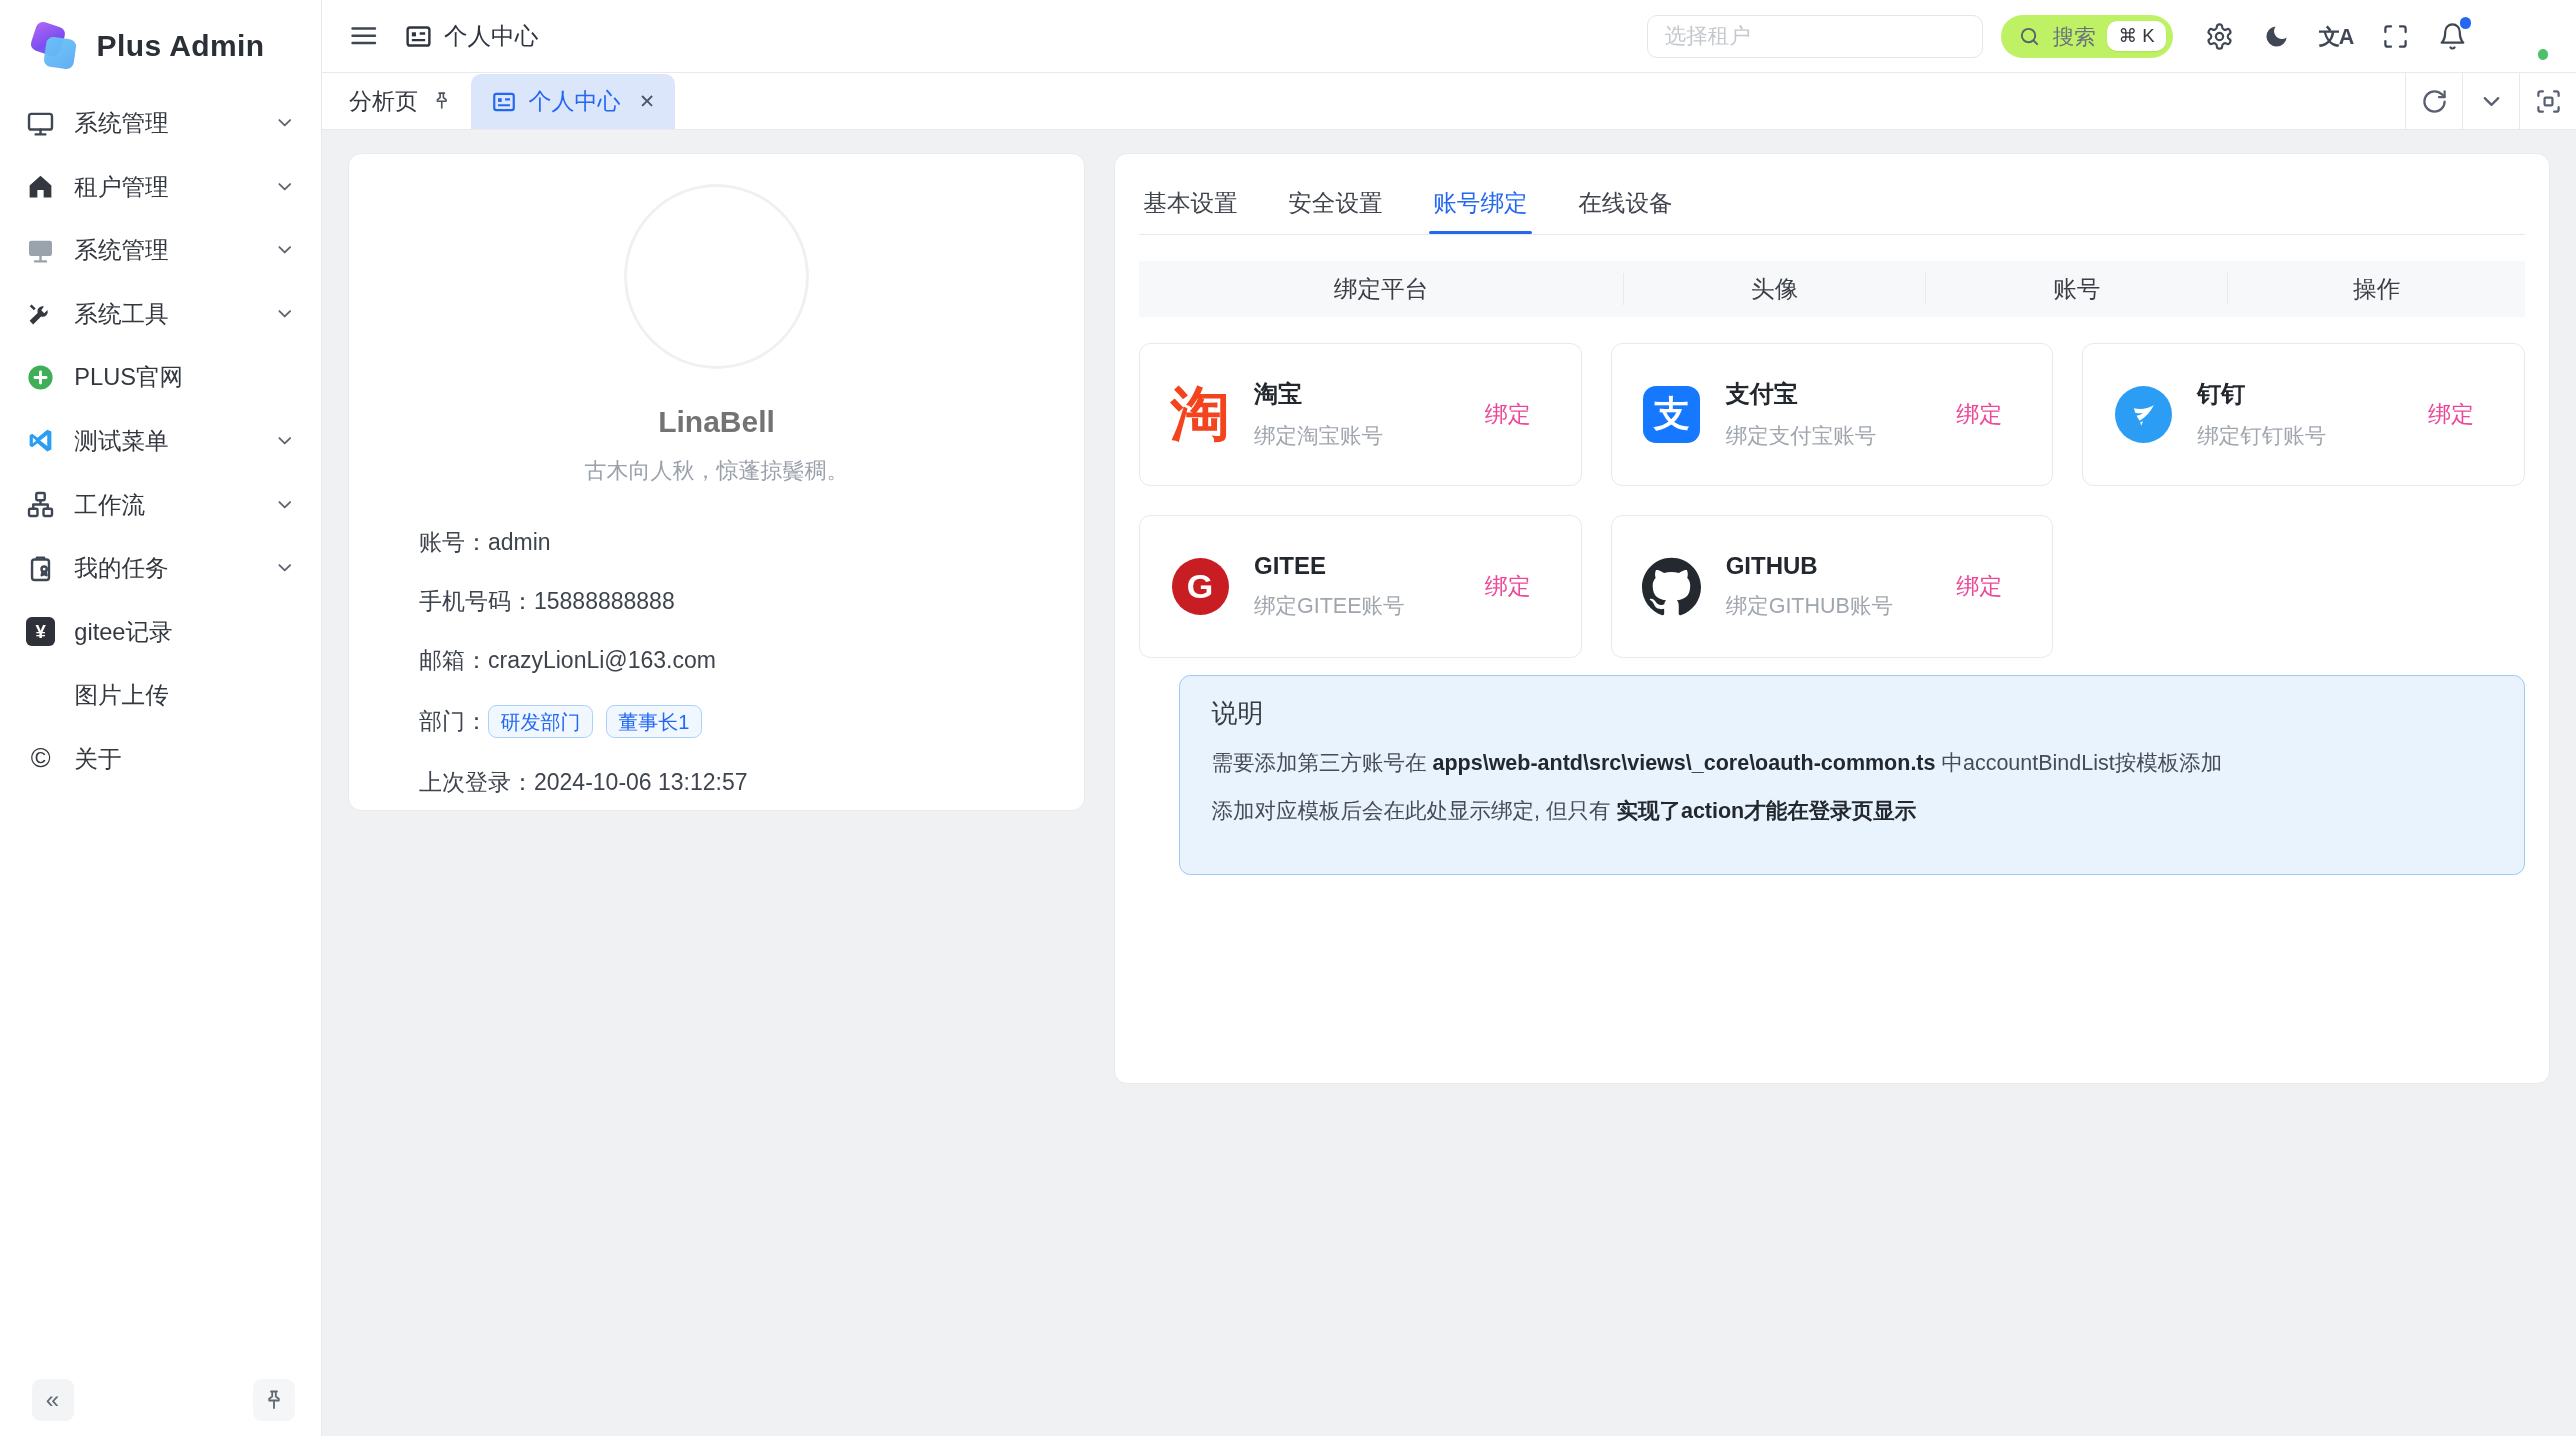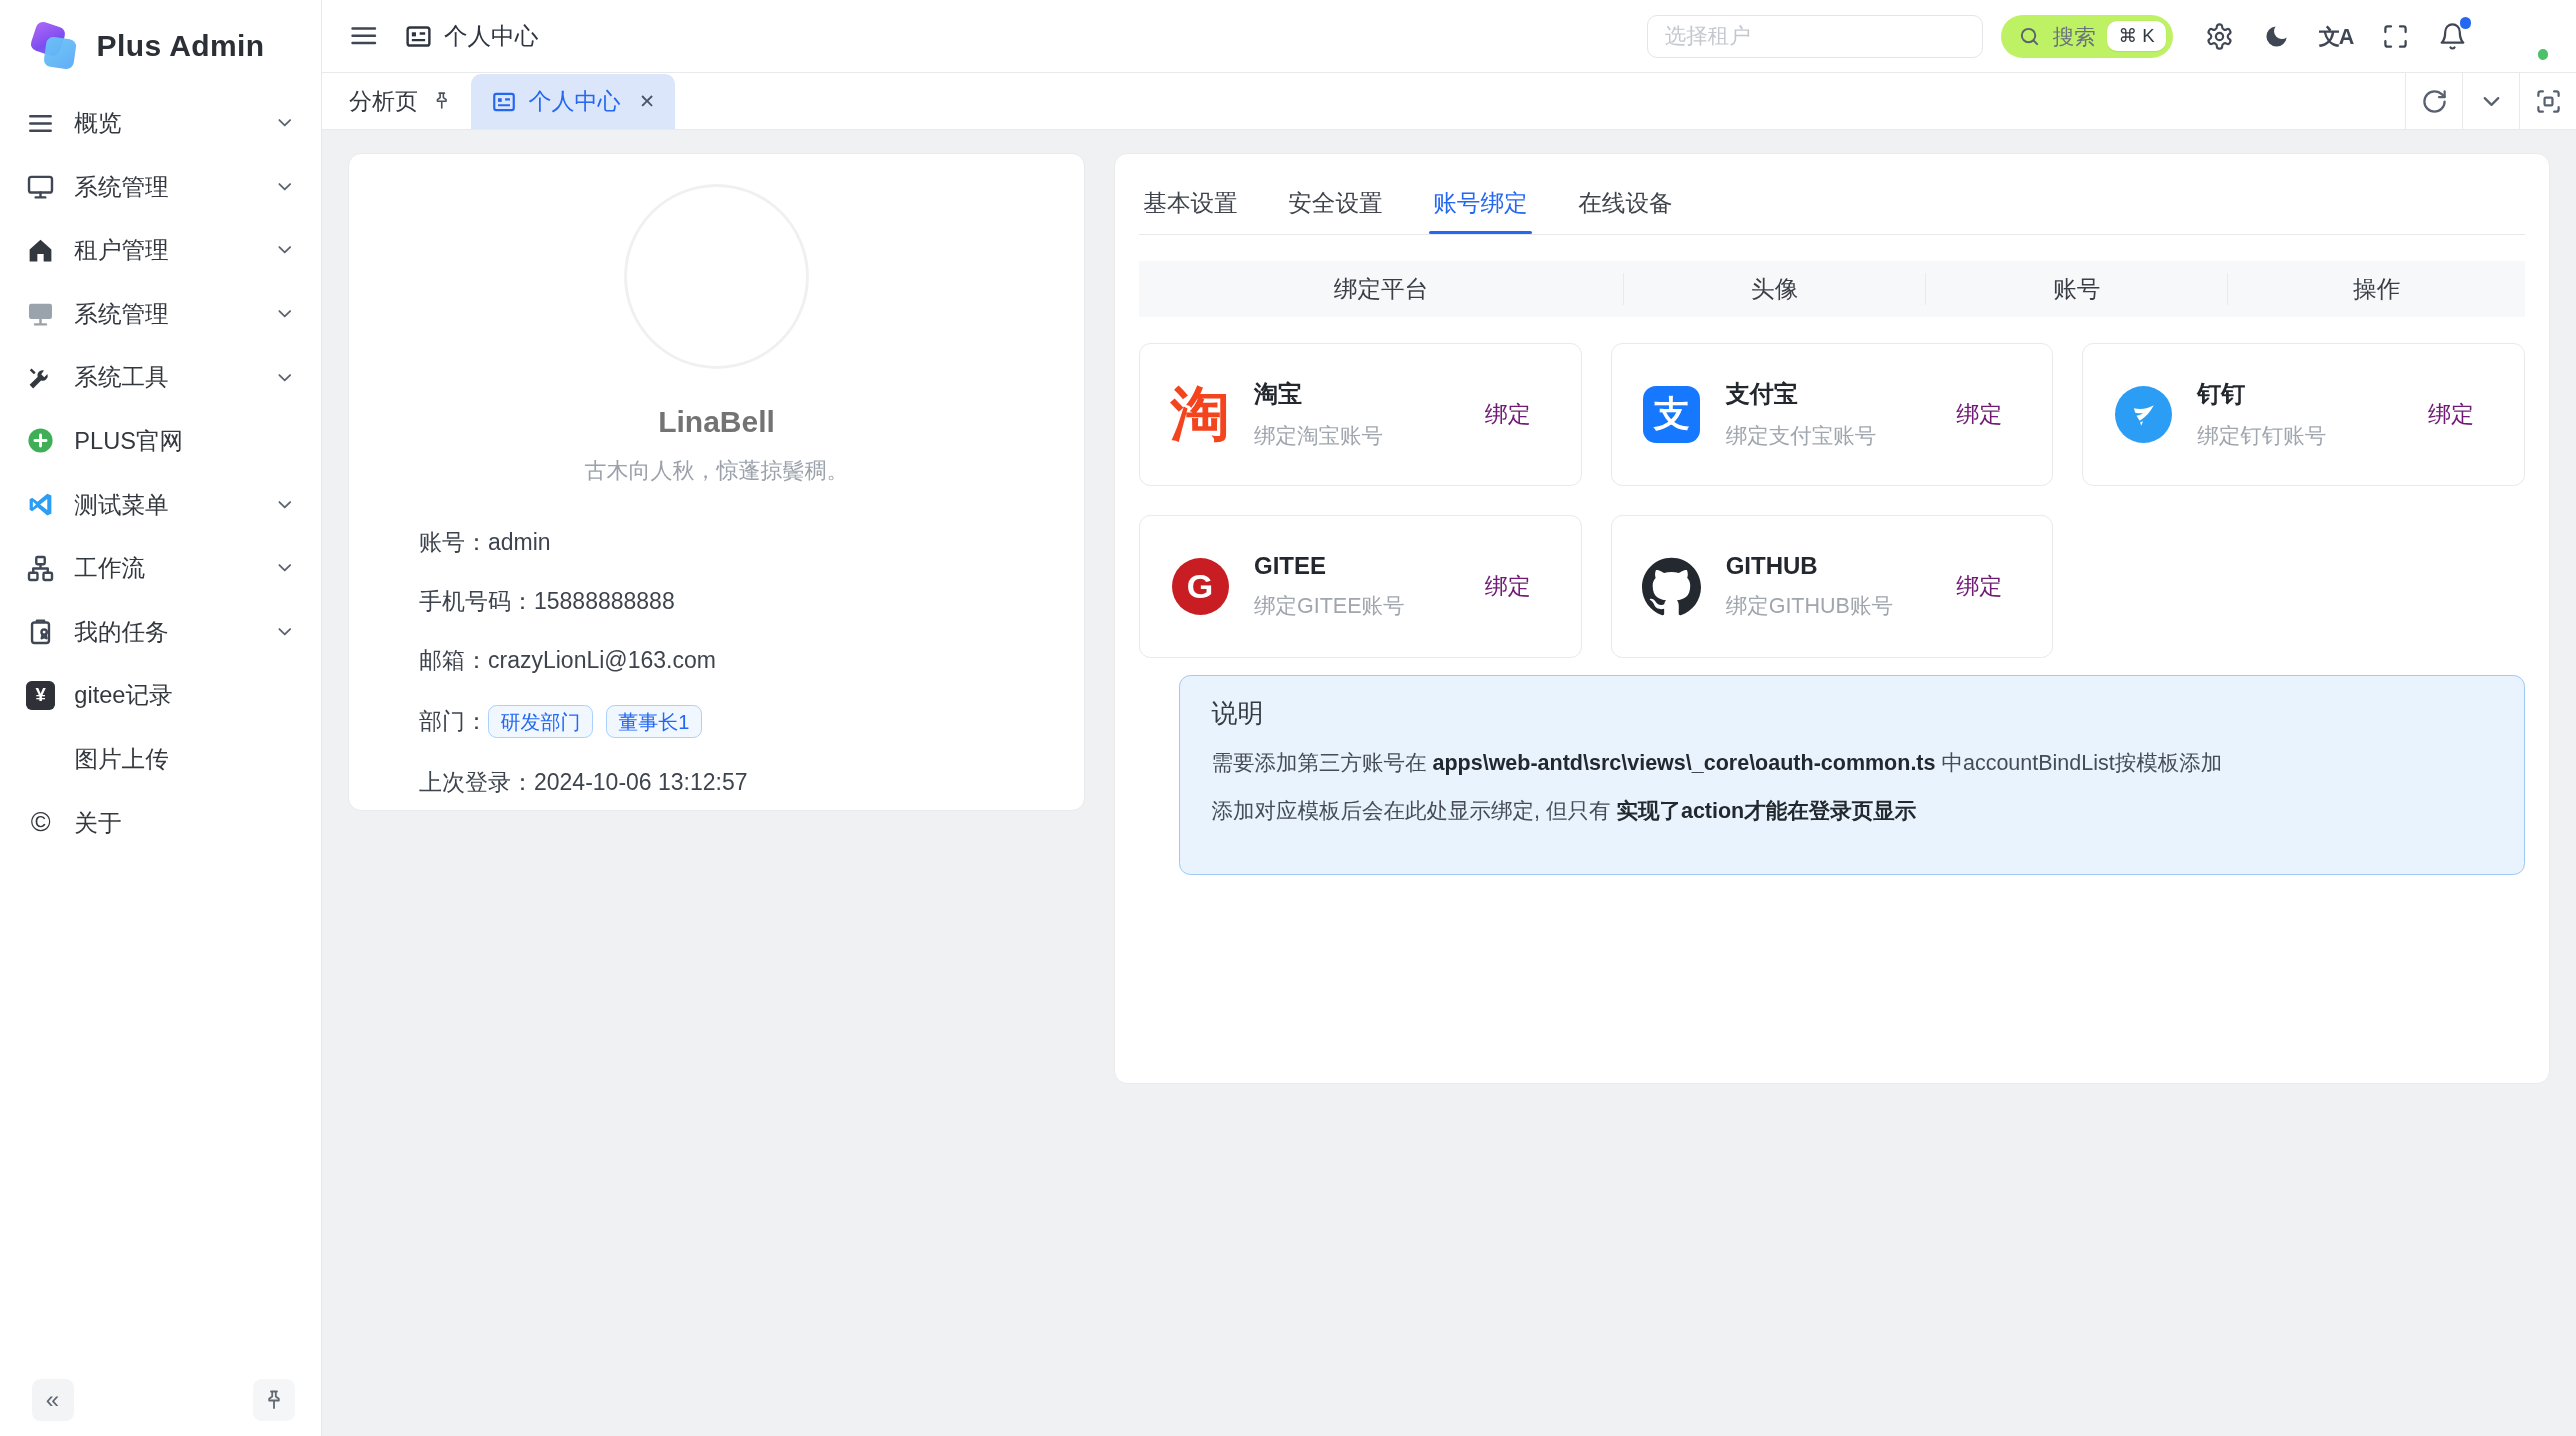--- a/index.html
+++ b/index.html
@@ -129,54 +129,41 @@
   .bind-ic { width:62px; height:62px; flex:none; display:grid; place-items:center; }
   .ic-taobao { font-size:59px; font-weight:800; color:#f4441e; line-height:1; }
   .ic-alipay { width:57px; height:57px; border-radius:13px; background:#1677ff; color:#fff;
     display:grid; place-items:center; font-size:36px; font-weight:700; }
   .ic-ding { width:57px; height:57px; border-radius:50%; background:#2b9df4; display:grid; place-items:center; }
   .ic-gitee { width:57px; height:57px; border-radius:50%; background:#c71d23; color:#fff;
     display:grid; place-items:center; font-size:34px; font-weight:700; }
   .bind-meta { flex:1; }
   .bind-name { font-size:24px; font-weight:600; color:#23282f; }
   .bind-desc { font-size:21.5px; color:#a0a6ae; margin-top:11.4px; }
-  .bind-action { font-size:23px; color:#701a75; cursor:pointer; flex:none; }
+  .bind-action { font-size:23px; color:#ec4899; cursor:pointer; flex:none; }
 
   .note-box { margin-top:17px; height:200px; background:#e9f3fd; border:1.4px solid #9fc8f2;
     border-radius:11.4px; padding:20px 31.5px; color:#454c56;margin-left:40px; }
   .note-title { font-size:26px; color:#353b43; font-weight:500; }
   .note-line { font-size:21.5px; margin-top:18.6px; line-height:29px; }
   .note-line b { color:#23282f; }
 </style>
 </head>
 <body>
 
 <aside class="sidebar">
   <div class="logo-row">
     <span class="logo-mark icon">
       <i class="hexa purple"></i>
         <i class="hexa blue"></i>
     </span>
     <span class="app-title">Plus Admin</span>
   </div>
 
   <nav class="menu">
-    <div class="menu-item">
-      <span class="mi-icon icon">
-        <svg width="29" height="29" viewBox="0 0 24 24" fill="none" stroke="currentColor" stroke-width="2" stroke-linecap="round">
-            <path d="M3.5 6h17M3.5 12h17M3.5 18h17"></path>
-          </svg>
-        </span>
-      <span>概览</span>
-      <span class="chev icon">
-        <svg width="21.5" height="21.5" viewBox="0 0 24 24" fill="none" stroke="currentColor" stroke-width="2" stroke-linecap="round" stroke-linejoin="round">
-            <path d="m6 9 6 6 6-6"></path>
-          </svg>
-        </span>
-    </div>
     <div class="menu-item">
       <span class="mi-icon icon">
         <svg width="29" height="29" viewBox="0 0 24 24" fill="none" stroke="currentColor" stroke-width="2" stroke-linecap="round">
             <rect x="2.5" y="4" width="19" height="13" rx="2"></rect>
             <path d="M12 17v4M8 21h8"></path>
           </svg>
         </span>
       <span>系统管理</span>
       <span class="chev icon">
         <svg width="21.5" height="21.5" viewBox="0 0 24 24" fill="none" stroke="currentColor" stroke-width="2" stroke-linecap="round" stroke-linejoin="round">

